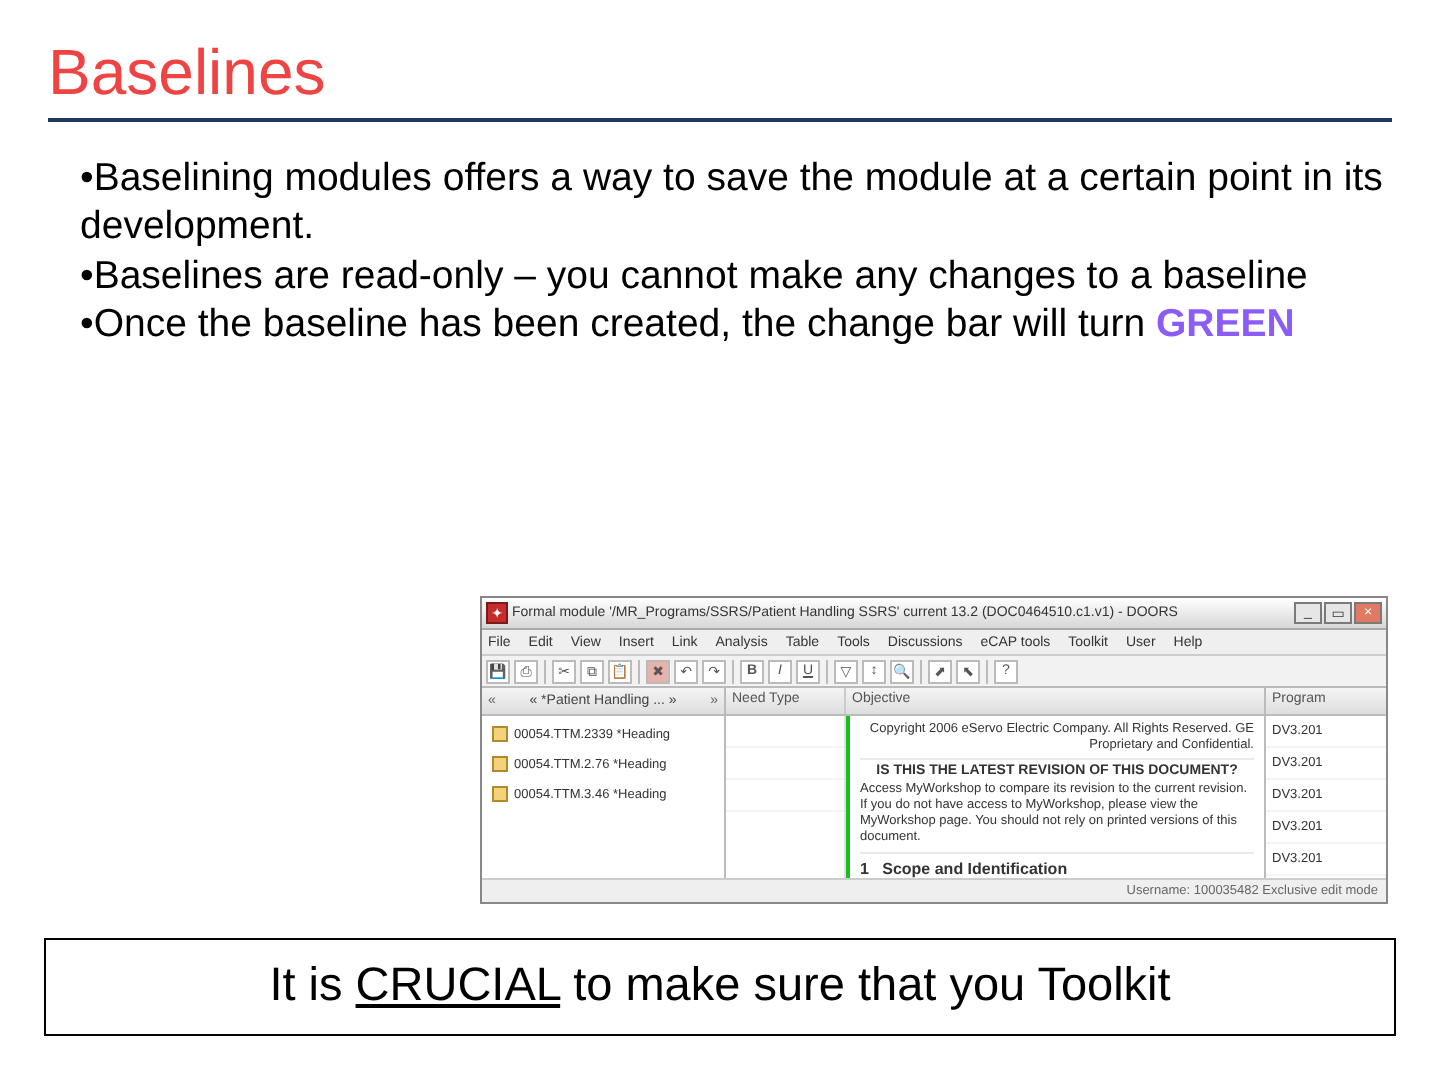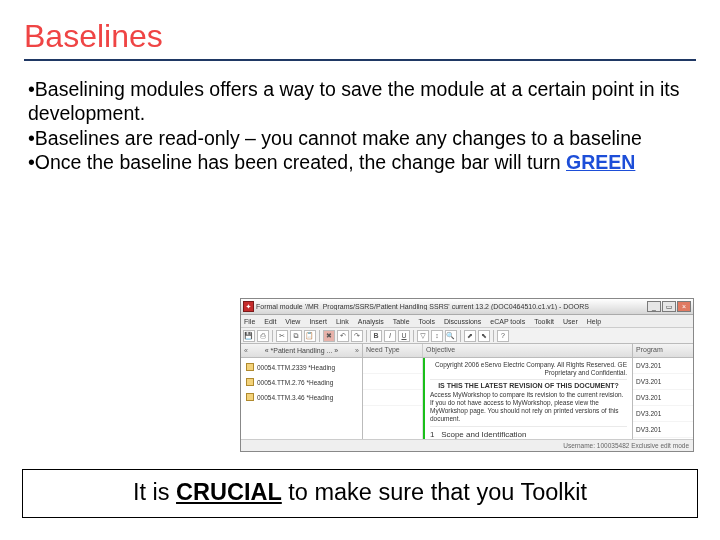--- a/index.html
+++ b/index.html
@@ -17,26 +17,25 @@
     color: #ef4444;
     border-bottom: 2px solid #1f3864;
     padding-bottom: 4px;
     margin-bottom: 16px;
   }
   .body-text {
     font-size: 19.5px;
     line-height: 1.25;
     margin-left: 4px;
   }
-  .bullet { margin-left: 0; }
+  .bullet { margin-left: 12px; }
   .sub-bullet { margin-left: 44px; }
   .green {
-    color: #1d4ed8;
+    color: #8b5cf6;
     font-weight: bold;
-    text-decoration: underline;
   }
   .screenshot-wrap {
     position: absolute;
     left: 240px;
     top: 298px;
     width: 454px;
     height: 154px;
     border: 1px solid #888;
     background: #ece9d8;
     font-size: 7px;
@@ -103,21 +102,21 @@
   .mid-col2 { flex:1; padding:2px 3px; }
   .ss-mid-body { flex:1; display:flex; overflow:hidden; }
   .mid-left-col {
     width:60px; border-right:1px solid #e0e0e0; font-size:6.5px; color:#333;
     display:flex;flex-direction:column;
   }
   .mid-left-row { padding:4px 3px; border-bottom:1px solid #f4f4f4; }
   .greenbar { width:2px; background:#1abf1a; }
   .mid-right-col { flex:1; padding:3px 5px; font-size:6.5px; color:#333; line-height:1.25; overflow:hidden; }
   .mid-strong { font-weight:bold; font-size:7px; }
-  .mid-heading { font-weight:normal; font-size:8px; margin-top:3px; }
+  .mid-heading { font-weight:bold; font-size:8px; margin-top:3px; }
   .mid-sep { border-bottom:1px solid #eaeaea; margin:2px 0; }
   .ss-right {
     width:60px; display:flex; flex-direction:column;
   }
   .ss-right-hdr {
     height:14px; background:linear-gradient(#f4f4f4,#dedede); border-bottom:1px solid #bbb;
     font-size:7px; color:#555; padding:2px 3px;
   }
   .ss-right-body { flex:1; font-size:6.5px; color:#333; }
   .ss-right-row { padding:4px 3px; border-bottom:1px solid #f4f4f4; }
@@ -131,21 +130,21 @@
     left: 22px;
     bottom: 22px;
     width: 676px;
     background: #fff;
     border: 1px solid #000;
     padding: 8px 14px 10px 14px;
     text-align: center;
     font-size: 23.5px;
     line-height: 1.25;
   }
-  .crucial { text-decoration: underline; font-weight: bold; }
+  .crucial { text-decoration: underline; font-weight: normal; }
 </style>
 </head>
 <body>
 
 <div class="title">Baselines</div>
 
 <div class="body-text">
   <div class="bullet">•Baselining modules offers a way to save the module at a certain point in its development.</div>
   <div class="bullet">•Baselines are read-only – you cannot make any changes to a baseline</div>
   <div class="bullet">

